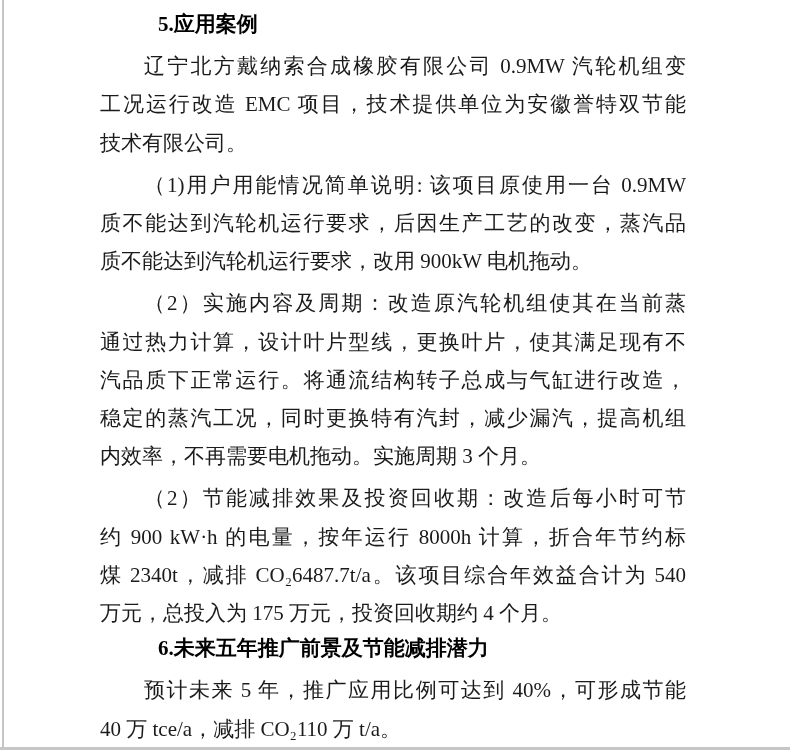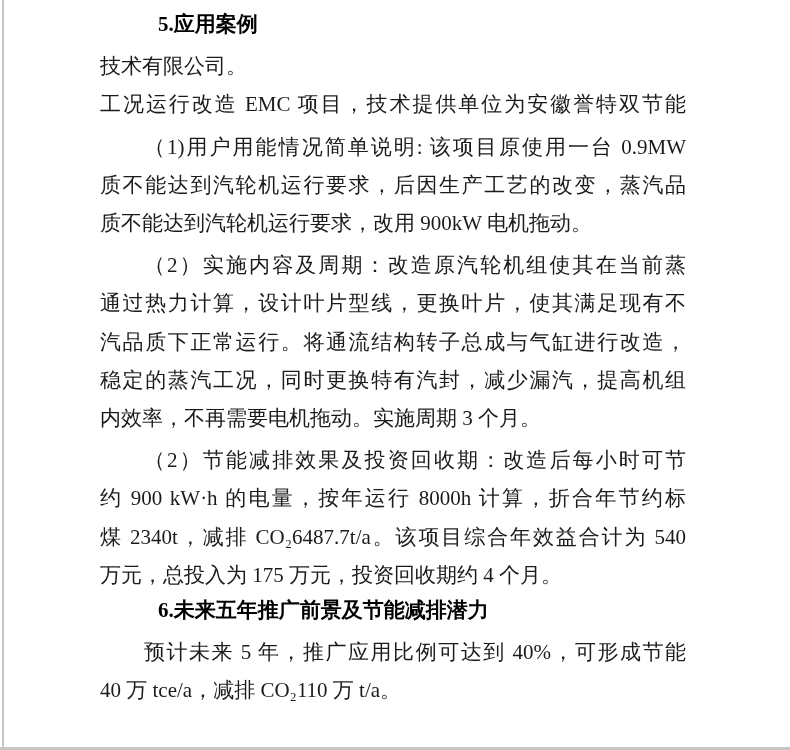--- a/index.html
+++ b/index.html
@@ -63,22 +63,23 @@
 <body>
 
 <main class="page">
   <div class="page-edge-left"></div>
   <div class="page-edge-bottom"></div>
   <section id="doc" class="text-block">
       <div class="block heading">
         <div class="line first">5.应用案例</div>
       </div>
       <div class="block para">
+        <div class="line first fill">辽宁北方戴纳索合成橡胶有限公司 0.9MW 汽轮机组变</div>
+        <div class="line fill">工况运行改造 EMC 项目，技术提供单位为安徽誉特双节能</div>
         <div class="line">技术有限公司。</div>
-        <div class="line fill">工况运行改造 EMC 项目，技术提供单位为安徽誉特双节能</div>
       </div>
       <div class="block para">
         <div class="line first fill">（1)用户用能情况简单说明: 该项目原使用一台 0.9MW</div>
         <div class="line fill">质不能达到汽轮机运行要求，后因生产工艺的改变，蒸汽品</div>
         <div class="line">质不能达到汽轮机运行要求，改用 900kW 电机拖动。</div>
       </div>
       <div class="block para">
         <div class="line first fill">（2）实施内容及周期：改造原汽轮机组使其在当前蒸</div>
         <div class="line fill">通过热力计算，设计叶片型线，更换叶片，使其满足现有不</div>
         <div class="line fill">汽品质下正常运行。将通流结构转子总成与气缸进行改造，</div>

